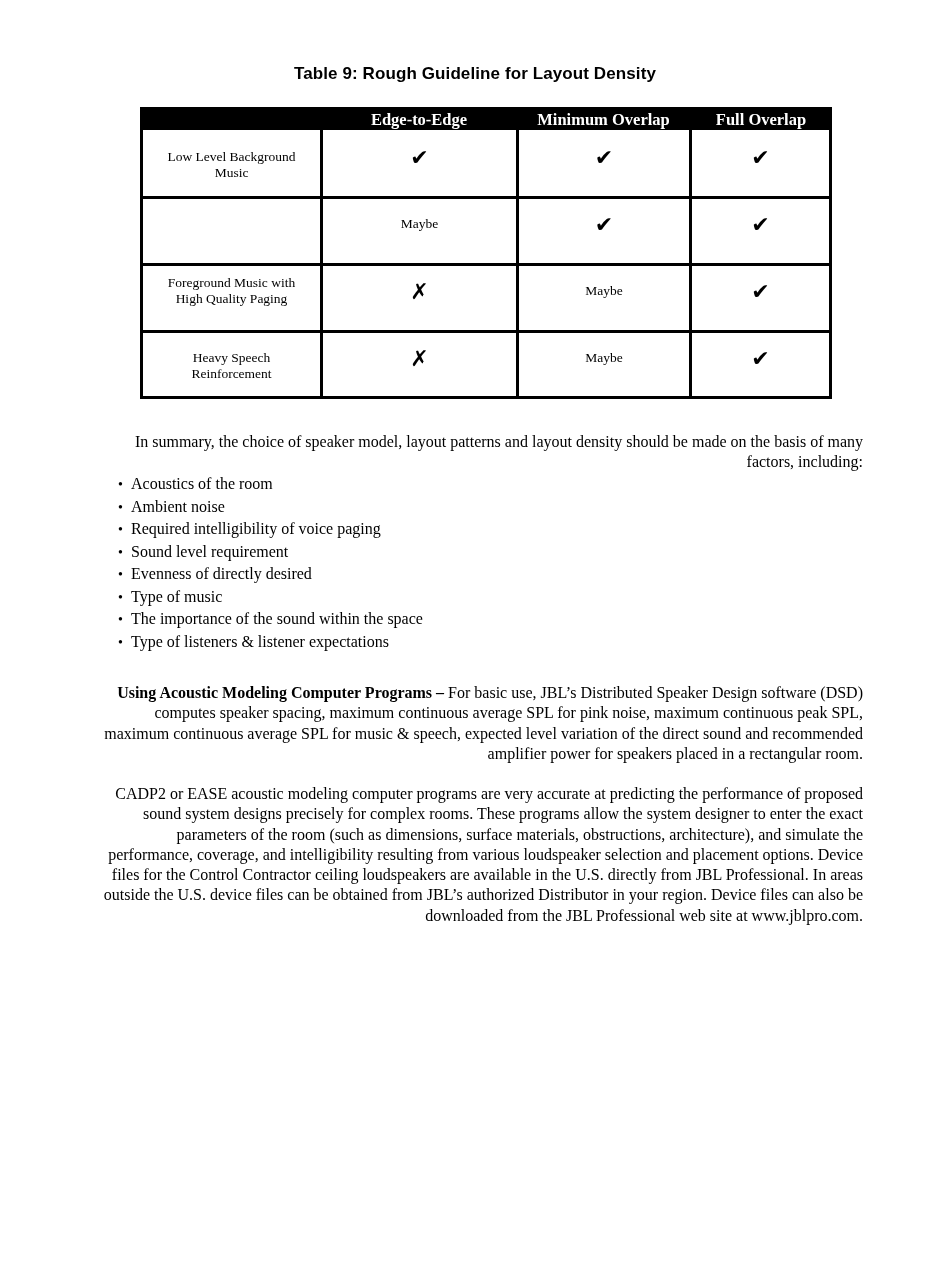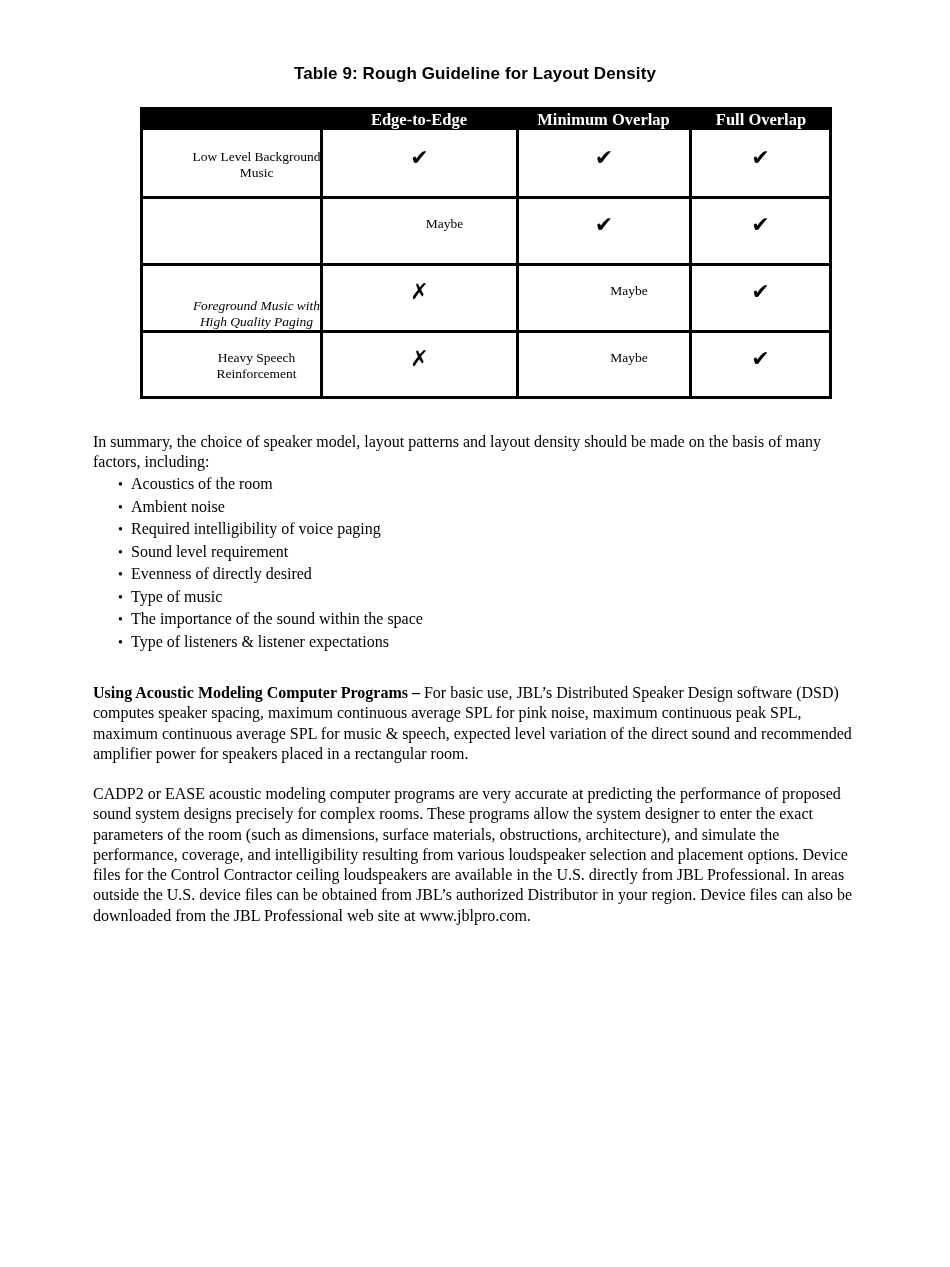--- a/index.html
+++ b/index.html
@@ -3,23 +3,23 @@
 <meta charset="utf-8">
 <style>
   html, body { margin: 0; padding: 0; background: #ffffff; }
   body { width: 950px; height: 1267px; position: relative; overflow: hidden; color: #000; font-family: "Liberation Serif", serif; }
   .title { position: absolute; left: 0; width: 950px; top: 64px; text-align: center; font-family: "Liberation Sans", sans-serif; font-weight: bold; font-size: 17px; letter-spacing: 0.1px; }
   .tbl { position: absolute; left: 140px; top: 107px; width: 550px; height: 292px; }
   .hdr { position: absolute; left: 0; top: 0; width: 692px; height: 23px; background: #000; }
   .hcell { position: absolute; top: 1px; height: 22px; text-align: center; color: #fff; font-family: "Liberation Serif", serif; font-weight: bold; font-size: 16.5px; line-height: 24px; white-space: nowrap; }
   .vline { position: absolute; top: 0; height: 292px; width: 3px; background: #000; }
   .hline { position: absolute; left: 0; width: 692px; height: 3px; background: #000; }
-  .cell { position: absolute; text-align: center; font-size: 13.5px; line-height: 16px; padding-left: 25px; }
+  .cell { position: absolute; text-align: center; font-size: 13.5px; line-height: 16px; }
   .mark { position: absolute; text-align: center; font-family: "DejaVu Sans", sans-serif; font-size: 22px; font-weight: bold; line-height: 22px; }
-  .para { position: absolute; left: 93px; width: 770px; font-size: 16px; line-height: 20.3px; }
+  .para { position: absolute; left: 93px; width: 770px; font-size: 16px; line-height: 20.3px; text-align: right; }
   .bullets { position: absolute; left: 118px; top: 473px; margin: 0; padding: 0; list-style: none; font-size: 16px; line-height: 21.5px; }
   .bullets li { white-space: nowrap; }
   .bullets .dot { display: inline-block; width: 13px; font-size: 14px; }
   .pagenum { position: absolute; left: 829px; top: 1289px; font-size: 16px; }
 </style>
 </head>
 <body>
 
 <div class="title">Table 9:  Rough Guideline for Layout Density</div>
 
@@ -46,21 +46,21 @@
     <div>Music</div>
   </div>
   <div class="mark" style="left:183px;width:193px;top:40px;">✔</div>
   <div class="mark" style="left:379px;width:170px;top:40px;">✔</div>
   <div class="mark" style="left:552px;width:137px;top:40px;">✔</div>
 
   <div class="cell" style="left:183px;width:193px;top:109px;">Maybe</div>
   <div class="mark" style="left:379px;width:170px;top:107px;">✔</div>
   <div class="mark" style="left:552px;width:137px;top:107px;">✔</div>
 
-  <div class="cell" style="left:3px;width:177px;top:191px;font-style:italic;">
+  <div class="cell" style="left:3px;width:177px;top:168px;">
     <div>Foreground Music with</div>
     <div>High Quality Paging</div>
   </div>
   <div class="mark" style="left:183px;width:193px;top:174px;">✗</div>
   <div class="cell" style="left:379px;width:170px;top:176px;">Maybe</div>
   <div class="mark" style="left:552px;width:137px;top:174px;">✔</div>
 
   <div class="cell" style="left:3px;width:177px;top:243px;">
     <div>Heavy Speech</div>
     <div>Reinforcement</div>

